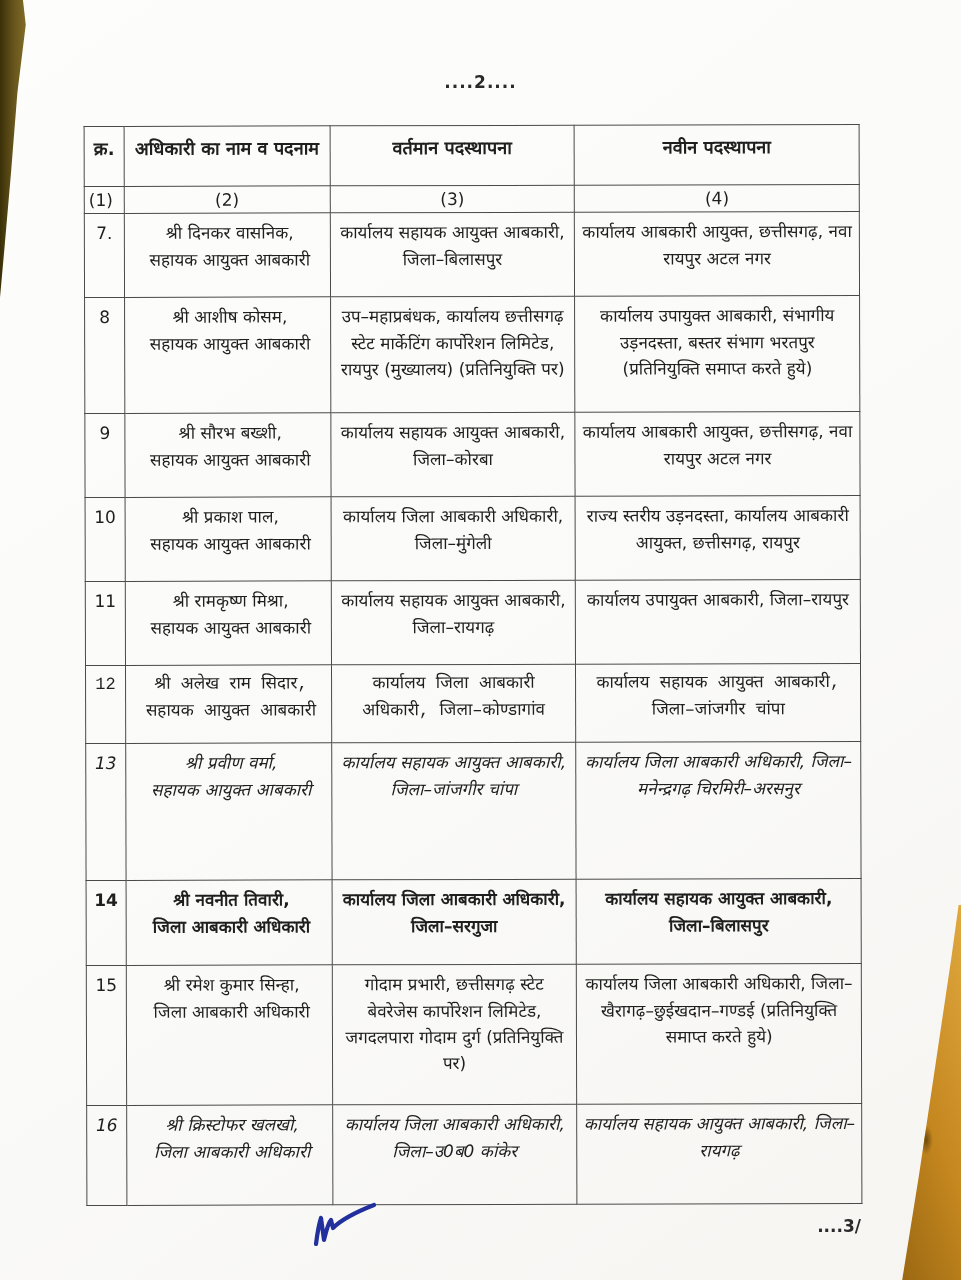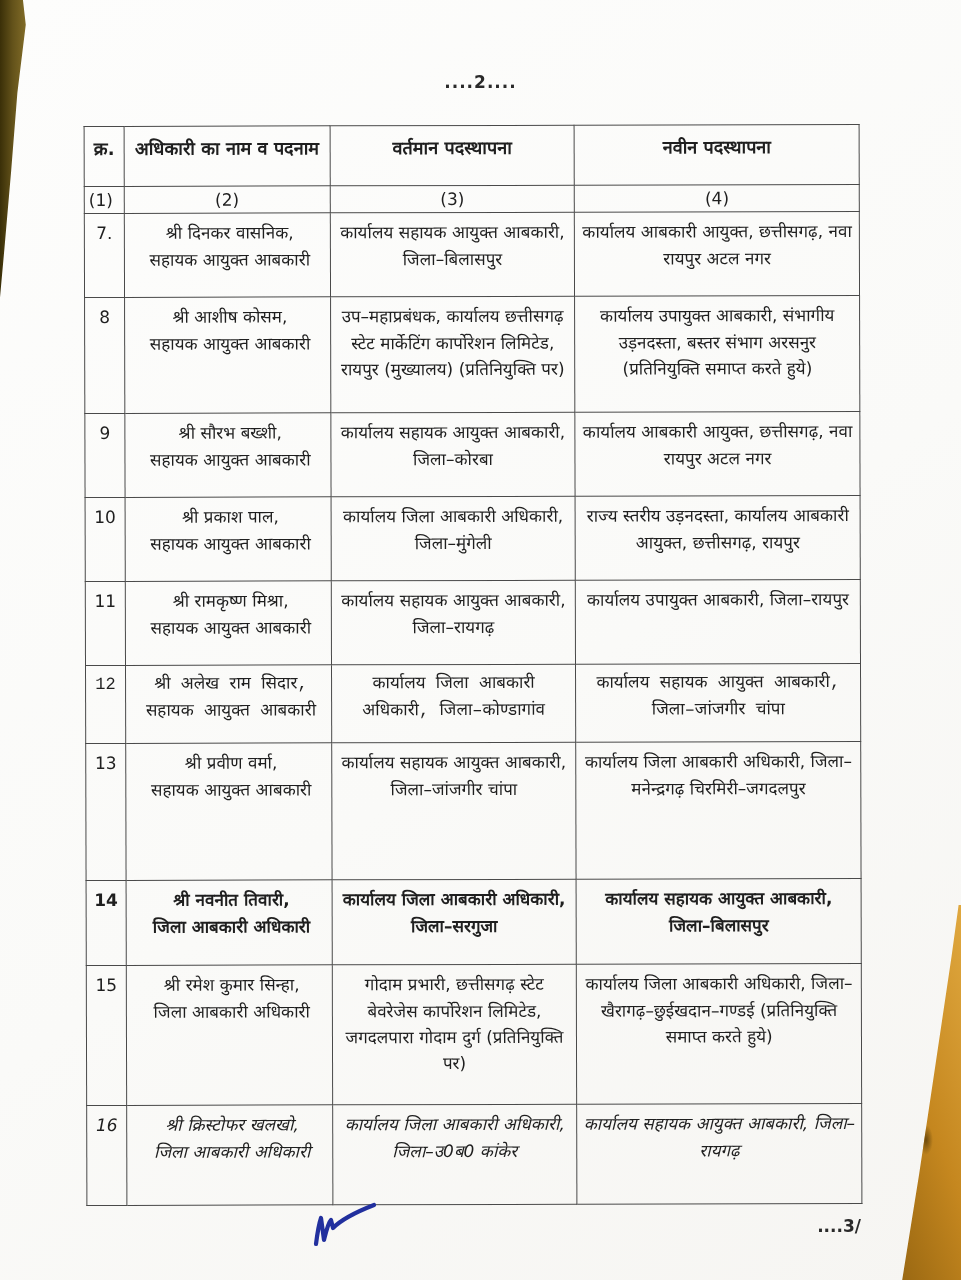--- a/index.html
+++ b/index.html
@@ -69,21 +69,21 @@
   .transfer-table td.name { text-align: center; padding-left: 11px; padding-top: 6px; }
   .transfer-table td.cur, .transfer-table td.new { text-align: center; padding-top: 6px; }
 
   
   .transfer-table tbody tr:nth-child(1)  td { height: 84px; }
   .transfer-table tbody tr:nth-child(2)  td { height: 116px; }
   .transfer-table tbody tr:nth-child(3)  td { height: 84px; }
   .transfer-table tbody tr:nth-child(4)  td { height: 84px; }
   .transfer-table tbody tr:nth-child(5)  td { height: 84px; margin-left: 24px; }
   .transfer-table tbody tr:nth-child(6)  td { height: 78px; font-family: Liberation Mono, monospace; }
-  .transfer-table tbody tr:nth-child(7)  td { height: 137px; }
+  .transfer-table tbody tr:nth-child(7)  td { height: 137px; font-style: italic; }
   .transfer-table tbody tr:nth-child(8)  td { height: 85px; font-weight: bold; }
   .transfer-table tbody tr:nth-child(9)  td { height: 140px; margin-top: 16px; }
   .transfer-table tbody tr:nth-child(10) td { height: 100px; font-style: italic; }
 
   .signature {
     position: absolute; left: 298px; top: 1192px; width: 90px; height: 62px;
   }
 </style>
 </head>
 <body>
@@ -127,21 +127,21 @@
       <td class="new">कार्यालय आबकारी आयुक्त, छत्तीसगढ़, नवा रायपुर अटल नगर</td>
     </tr>
 
     <tr>
       <td class="sno">8</td>
       <td class="name">
         <div>श्री आशीष कोसम,</div>
         <div>सहायक आयुक्त आबकारी</div>
       </td>
       <td class="cur">उप–महाप्रबंधक, कार्यालय छत्तीसगढ़ स्टेट मार्केटिंग कार्पोरेशन लिमिटेड, रायपुर (मुख्यालय) (प्रतिनियुक्ति पर)</td>
-      <td class="new">कार्यालय उपायुक्त आबकारी, संभागीय उड़नदस्ता, बस्तर संभाग अरसनुर (प्रतिनियुक्ति समाप्त करते हुये)</td>
+      <td class="new">कार्यालय उपायुक्त आबकारी, संभागीय उड़नदस्ता, बस्तर संभाग भरतपुर (प्रतिनियुक्ति समाप्त करते हुये)</td>
     </tr>
 
     <tr>
       <td class="sno">9</td>
       <td class="name">
         <div>श्री सौरभ बख्शी,</div>
         <div>सहायक आयुक्त आबकारी</div>
       </td>
       <td class="cur">कार्यालय सहायक आयुक्त आबकारी, जिला–कोरबा</td>
       <td class="new">कार्यालय आबकारी आयुक्त, छत्तीसगढ़, नवा रायपुर अटल नगर</td>
@@ -177,21 +177,21 @@
       <td class="new">कार्यालय सहायक आयुक्त आबकारी, जिला–जांजगीर चांपा</td>
     </tr>
 
     <tr>
       <td class="sno">13</td>
       <td class="name">
         <div>श्री प्रवीण वर्मा,</div>
         <div>सहायक आयुक्त आबकारी</div>
       </td>
       <td class="cur">कार्यालय सहायक आयुक्त आबकारी, जिला–जांजगीर चांपा</td>
-      <td class="new">कार्यालय जिला आबकारी अधिकारी, जिला–मनेन्द्रगढ़ चिरमिरी–जगदलपुर</td>
+      <td class="new">कार्यालय जिला आबकारी अधिकारी, जिला–मनेन्द्रगढ़ चिरमिरी–अरसनुर</td>
     </tr>
 
     <tr>
       <td class="sno">14</td>
       <td class="name">
         <div>श्री नवनीत तिवारी,</div>
         <div>जिला आबकारी अधिकारी</div>
       </td>
       <td class="cur">कार्यालय जिला आबकारी अधिकारी, जिला–सरगुजा</td>
       <td class="new">कार्यालय सहायक आयुक्त आबकारी, जिला–बिलासपुर</td>

